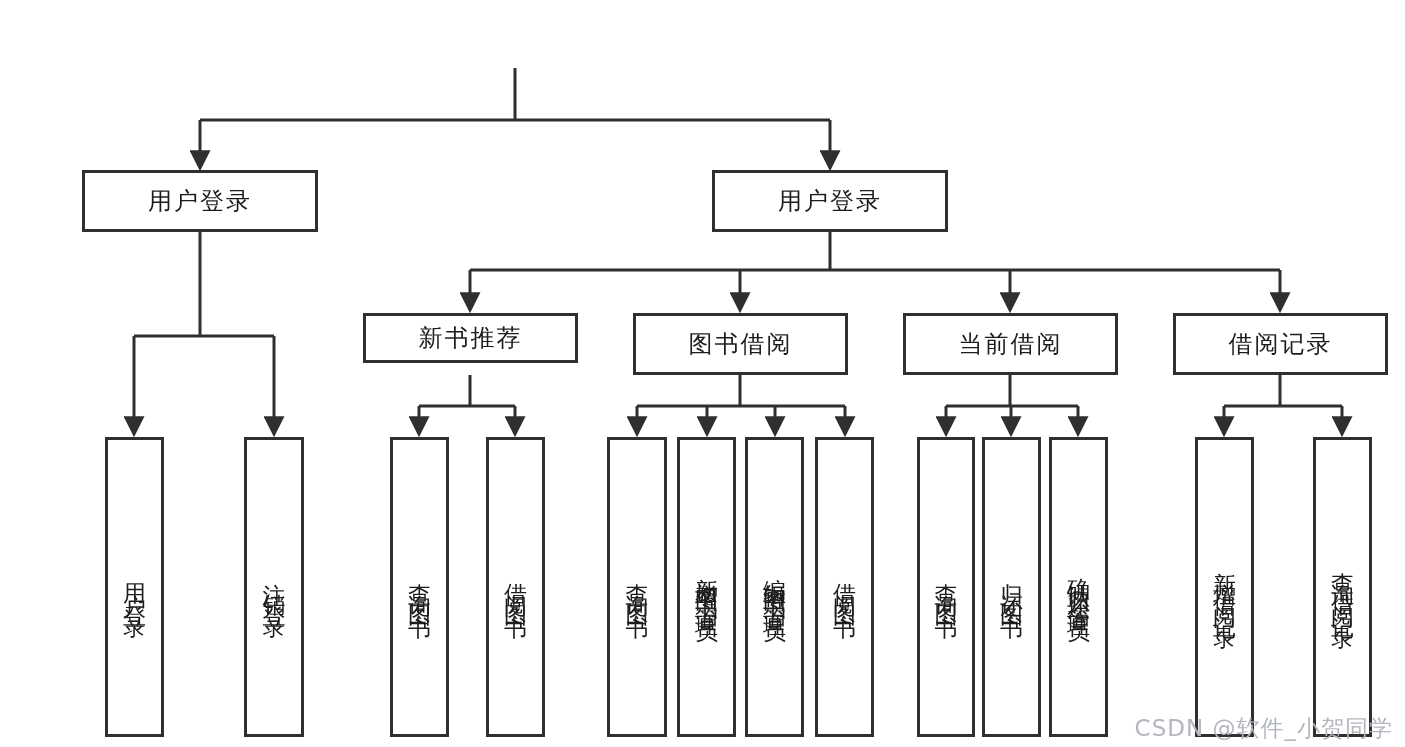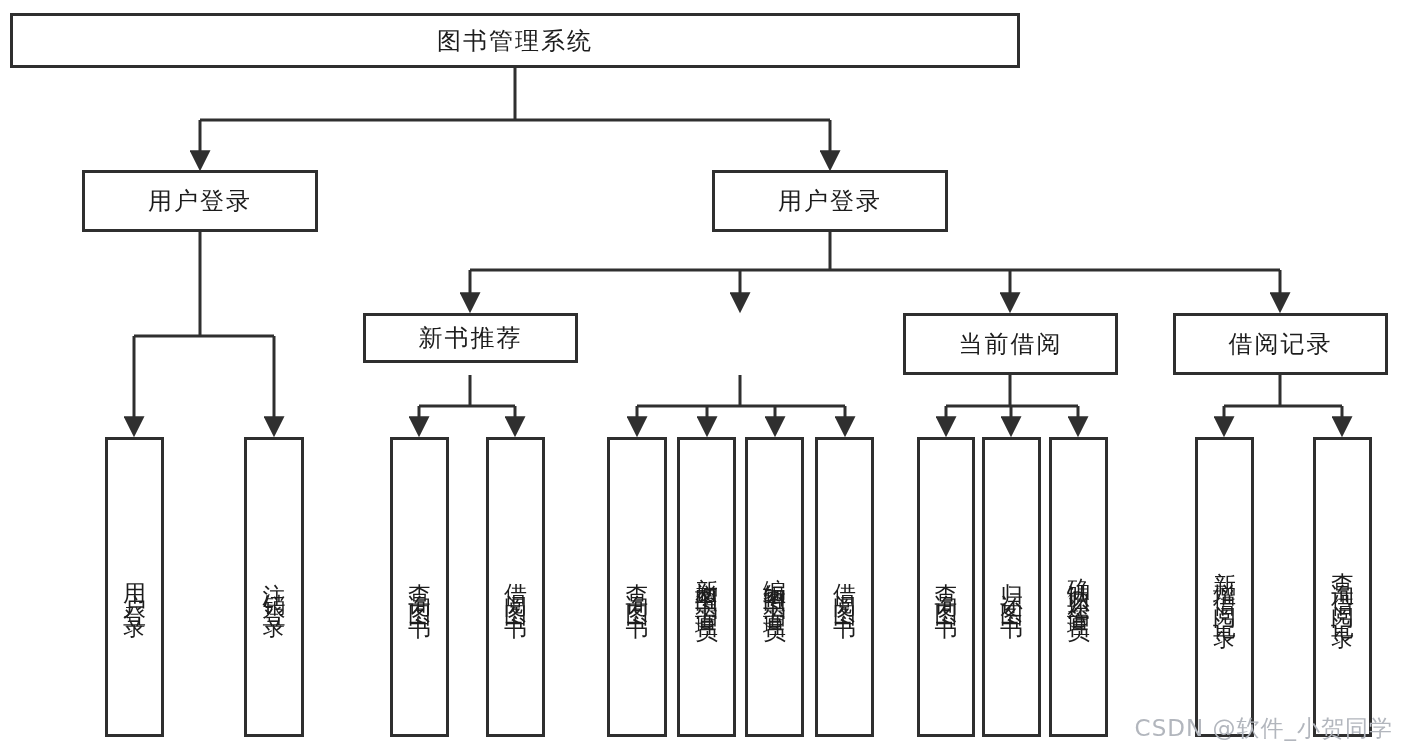--- a/index.html
+++ b/index.html
@@ -108,26 +108,26 @@
       <line x1="1078" y1="406" x2="1078" y2="433" marker-end="url(#arrowhead)"></line>
     </g>
 
     <g>
       <path class="cline" d="M1280 375 V406 M1224 406 H1342"></path>
       <line x1="1224" y1="406" x2="1224" y2="433" marker-end="url(#arrowhead)"></line>
       <line x1="1342" y1="406" x2="1342" y2="433" marker-end="url(#arrowhead)"></line>
     </g>
   </svg>
 
-  <div class="box" style="left:10px;top:13px;width:1010px;height:55px">图书管理系统</div>
 
   <div class="box" style="left:82px;top:170px;width:236px;height:62px">用户登录</div>
   <div class="box" style="left:712px;top:170px;width:236px;height:62px">用户登录</div>
 
   <div class="box" style="left:363px;top:313px;width:215px;height:50px">新书推荐</div>
+  <div class="box" style="left:633px;top:313px;width:215px;height:62px">图书借阅</div>
   <div class="box" style="left:1173px;top:313px;width:215px;height:62px">借阅记录</div>
   <div class="box" style="left:903px;top:313px;width:215px;height:62px">当前借阅</div>
 
   <div class="box leaf" style="left:105px;top:437px;width:59px;height:300px">用户登录</div>
   <div class="box leaf" style="left:244px;top:437px;width:60px;height:300px">注销登录</div>
 
   <div class="box leaf" style="left:390px;top:437px;width:59px;height:300px">查询图书</div>
   <div class="box leaf" style="left:486px;top:437px;width:59px;height:300px">借阅图书</div>
 
   <div class="box leaf" style="left:607px;top:437px;width:60px;height:300px">查询图书</div>

